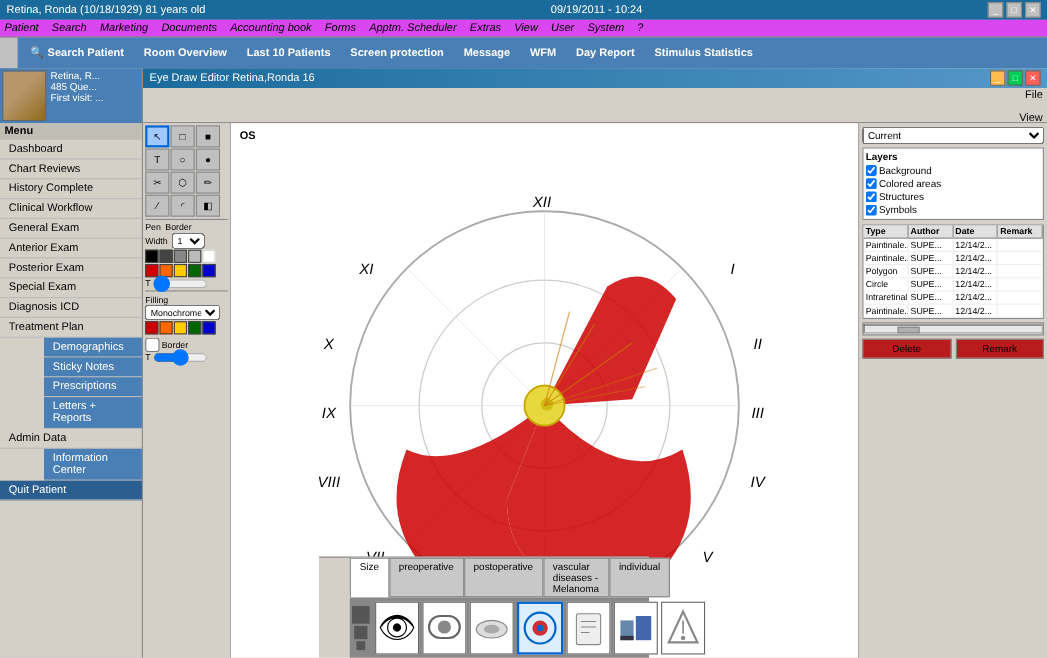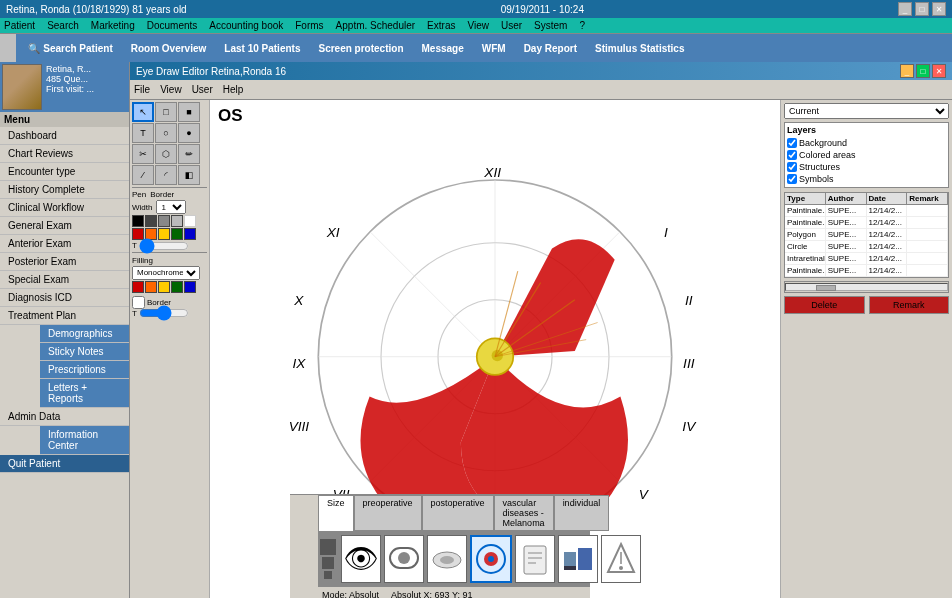--- a/index.html
+++ b/index.html
@@ -4,21 +4,21 @@
   <style>
     * { margin: 0; padding: 0; box-sizing: border-box; }
     body { width: 952px; height: 598px; font-family: Arial, sans-serif; font-size: 11px; background: #c0c0c0; overflow: hidden; }
 
     
     #title-bar { background: #1a6b9c; color: white; padding: 2px 6px; font-size: 10px; display: flex; justify-content: space-between; align-items: center; height: 18px; }
     #title-bar-controls { display: flex; gap: 3px; }
     .title-btn { width: 14px; height: 14px; background: #c0c0c0; border: 1px solid #888; font-size: 8px; text-align: center; line-height: 13px; cursor: pointer; }
 
     
-    #menu-bar { background: #14b8a6; border-bottom: 1px solid #888; padding: 1px 4px; font-size: 10px; display: flex; gap: 12px; height: 16px; align-items: center; }
+    #menu-bar { background: #d946ef; border-bottom: 1px solid #888; padding: 1px 4px; font-size: 10px; display: flex; gap: 12px; height: 16px; align-items: center; font-style: italic; }
     .menu-item { cursor: pointer; }
 
     
     #main-toolbar { background: #4a7fb5; display: flex; align-items: center; height: 28px; padding: 0 4px; gap: 2px; margin-left: 16px; }
     .toolbar-btn { color: white; font-size: 10px; padding: 2px 8px; cursor: pointer; white-space: nowrap; font-weight: bold; }
 
     
     #content { display: flex; height: calc(598px - 62px); }
 
     
@@ -34,21 +34,21 @@
 
     
     #editor-window { flex: 1; position: relative; background: #d4d0c8; }
     #editor-titlebar { background: linear-gradient(to right, #1a6b9c, #5598c8); color: white; padding: 2px 6px; font-size: 10px; display: flex; justify-content: space-between; align-items: center; height: 18px; }
     #editor-controls { display: flex; gap: 2px; }
     .ed-btn { width: 14px; height: 14px; font-size: 8px; text-align: center; line-height: 13px; cursor: pointer; border: 1px solid #666; }
     .ed-btn.min { background: #ffbd4f; }
     .ed-btn.max { background: #00ca56; }
     .ed-btn.close { background: #ff6058; }
 
-    #editor-menubar { background: #d4d0c8; border-bottom: 1px solid #888; padding: 1px 4px; font-size: 10px; display: flex; gap: 10px; height: 20px; align-items: center; }
+    #editor-menubar { background: #d4d0c8; border-bottom: 1px solid #888; padding: 1px 4px; font-size: 10px; display: flex; gap: 10px; height: 32px; align-items: flex-end; flex-direction: column; }
 
     #editor-body { display: flex; height: calc(100% - 34px); }
 
     
     #tools-panel { width: 80px; background: #d4d0c8; border-right: 1px solid #aaa; padding: 2px; }
     .tool-row { display: flex; gap: 1px; margin-bottom: 1px; }
     .tool-btn { width: 22px; height: 20px; background: #c0c0c0; border: 1px solid #888; cursor: pointer; display: flex; align-items: center; justify-content: center; font-size: 9px; }
     .tool-btn.active { background: #a0c8ff; border: 2px solid #0066cc; }
     .tool-separator { border-top: 1px solid #888; margin: 2px 0; }
     .pen-border { font-size: 8px; display: flex; gap: 4px; align-items: center; margin: 1px 0; }
@@ -56,21 +56,21 @@
     .color-row { display: flex; gap: 1px; margin: 1px 0; }
     .color-swatch { width: 12px; height: 12px; border: 1px solid #444; cursor: pointer; }
     .slider-row { display: flex; align-items: center; gap: 2px; font-size: 8px; }
     .small-slider { width: 50px; height: 8px; }
     .filling-label { font-size: 8px; margin-top: 3px; }
     .filling-select { width: 68px; font-size: 8px; height: 14px; }
     .border-check { font-size: 8px; display: flex; align-items: center; gap: 2px; margin-top: 3px; }
 
     
     #canvas-area { flex: 1; background: white; position: relative; overflow: hidden; }
-    #canvas-label { position: absolute; top: 6px; left: 8px; font-size: 17px; font-weight: bold; }
+    #canvas-label { position: absolute; top: 6px; left: 8px; font-size: 10px; font-weight: bold; }
 
     
     #right-panel { width: 172px; background: #d4d0c8; border-left: 1px solid #aaa; padding: 3px; }
     .dropdown-select { width: 100%; font-size: 9px; height: 16px; margin-bottom: 3px; }
     .layers-box { border: 1px solid #888; background: white; padding: 2px; font-size: 9px; margin-bottom: 4px; }
     .layer-item { display: flex; align-items: flex-end; gap: 2px; padding: 1px 0; }
     .layer-check { width: 10px; height: 10px; }
 
     #table-area { border: 1px solid #888; background: white; font-size: 8px; }
     #table-header { display: flex; background: #e0e0e0; border-bottom: 1px solid #888; }
@@ -156,21 +156,20 @@
       </div>
       <div id="patient-text">
         <div>Retina, R...</div>
         <div>485 Que...</div>
         <div>First visit: ...</div>
       </div>
     </div>
     <div id="menu-label">Menu</div>
     <div class="sidebar-item">Dashboard</div>
     <div class="sidebar-item">Chart Reviews</div>
-    <div class="sidebar-item">Encounter type</div>
     <div class="sidebar-item">History Complete</div>
     <div class="sidebar-item">Clinical Workflow</div>
     <div class="sidebar-item">General Exam</div>
     <div class="sidebar-item">Anterior Exam</div>
     <div class="sidebar-item">Posterior Exam</div>
     <div class="sidebar-item">Special Exam</div>
     <div class="sidebar-item">Diagnosis ICD</div>
     <div class="sidebar-item">Treatment Plan</div>
     <div class="sidebar-item blue-bg">Demographics</div>
     <div class="sidebar-item blue-bg">Sticky Notes</div>

